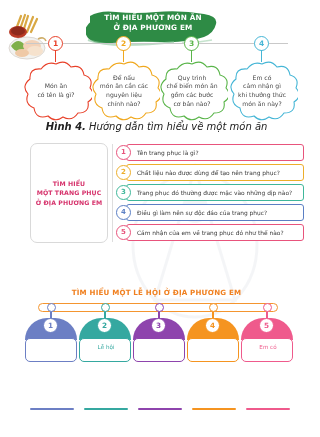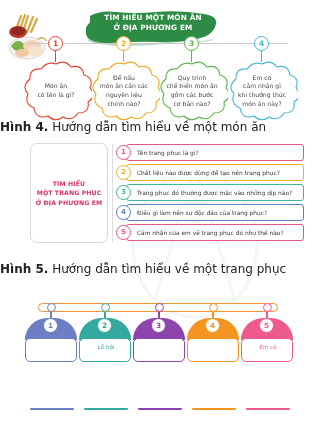--- a/index.html
+++ b/index.html
@@ -51,22 +51,22 @@
     text-align: center;
   }
   .cloud svg { position: absolute; left: 0; top: 0; }
   .cloud-text {
     position: relative; z-index: 2;
     font-size: 6.1px; line-height: 8.6px; color: #4a4a4a;
     padding: 0 6px;
   }
 
   .caption {
-    position: absolute; width: 313px; text-align: left;
-    font-size: 12px; color: #222; line-height: 10px;
+    position: absolute; width: 313px; text-align: center;
+    font-size: 10px; color: #222; line-height: 10px; font-style: italic;
   }
   .caption b { font-weight: bold; }
 
   
   .fig5 { position: absolute; left: 0; top: 138px; width: 313px; height: 122px; }
 
   .f5-label {
     position: absolute; left: 30px; top: 5px; width: 78px; height: 100px;
     border: 1px solid #d9d9d9; border-radius: 7px;
     display: flex; align-items: center; justify-content: center;
@@ -269,26 +269,24 @@
       <div class="f5-text">Điều gì làm nên sự độc đáo của trang phục?</div>
     </div>
 
     <div class="f5-row" style="top:86px;">
       <div class="f5-bar" style="border:1px solid #e8547c;"></div>
       <div class="f5-num" style="border:1px solid #e8547c; color:#e8547c;">5</div>
       <div class="f5-text">Cảm nhận của em về trang phục đó như thế nào?</div>
     </div>
   </div>
 
-  <div class="caption" style="top:264px;">
-    <b>Hình 5.</b><span> Hướng dẫn tìm hiểu về một trang phục</span>
-  </div>
 
   <div class="fig6">
 
+    <div class="f6-title">TÌM HIỂU MỘT LỄ HỘI Ở ĐỊA PHƯƠNG EM</div>
     <div class="f6-rail"></div>
 
     <div class="f6-knob" style="left:47px; border:1.8px solid #6c7fc4;"></div>
     <div class="f6-stem" style="left:50px; background:#6c7fc4;"></div>
     <div class="f6-hanger" style="left:25px; background:#6c7fc4;"></div>
     <div class="f6-num" style="left:43px; border:1.4px solid #6c7fc4; color:#6c7fc4;">1</div>
     <div class="f6-card" style="left:25px; border:1.2px solid #6c7fc4;">
       <div class="f6-card-text"></div>
     </div>
 

